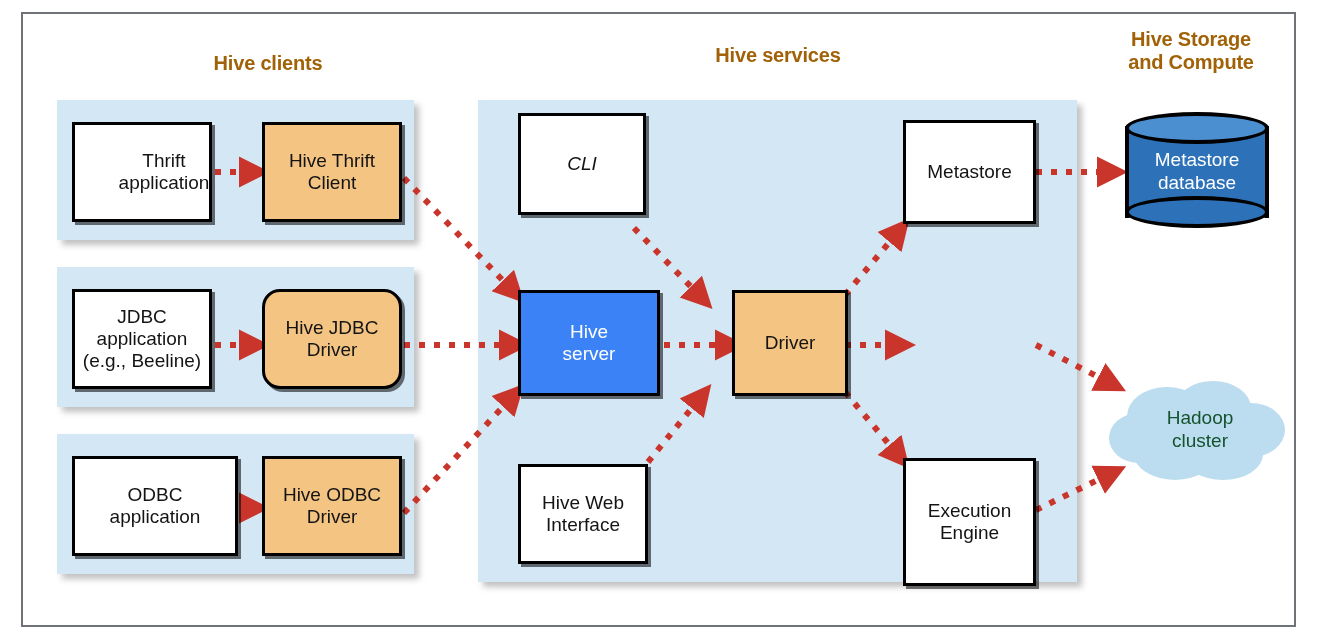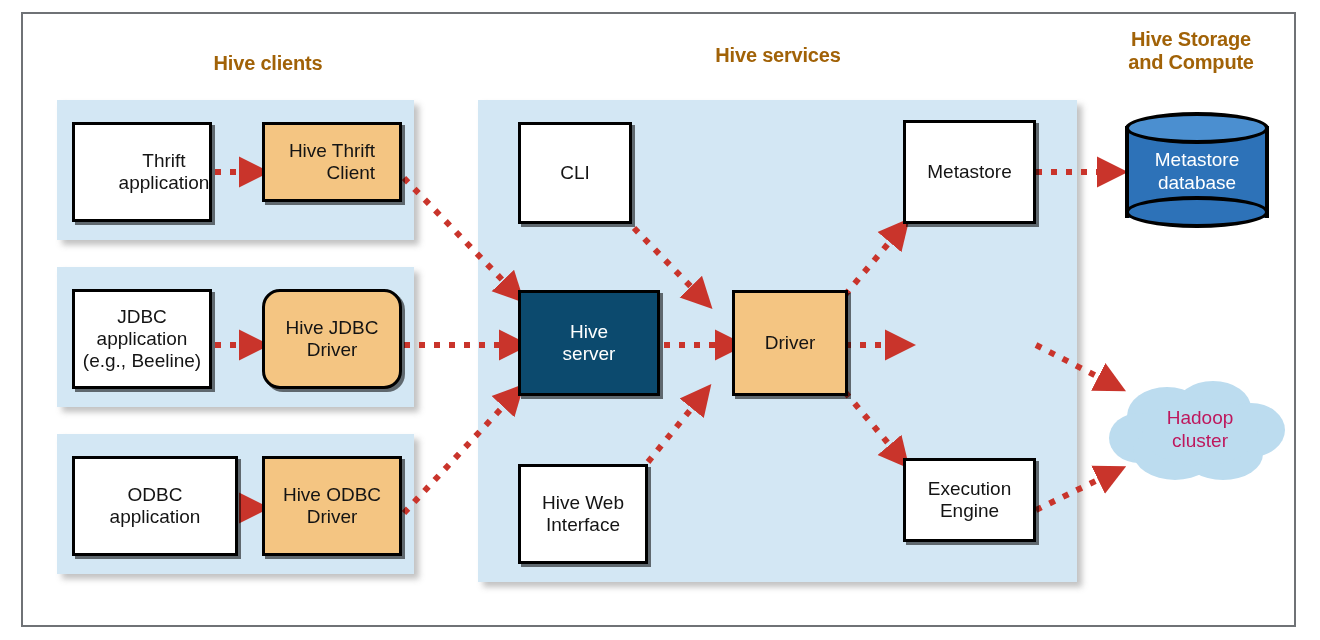--- a/index.html
+++ b/index.html
@@ -55,21 +55,21 @@
     display: flex;
     align-items: center;
     justify-content: center;
     text-align: center;
     font-size: 19px;
     line-height: 22px;
     color: #141414;
     box-shadow: 3px 3px 0 rgba(0,0,0,0.55);
   }
   .node.orange { background: #f4c582; }
-  .node.blue   { background: #0c4a6e; color: #ffffff; }
+  .node.blue   { background: #3b82f6; color: #ffffff; }
 
   
   .cylinder {
     position: absolute;
     width: 144px;
     height: 118px;
   }
   .cyl-body {
     position: absolute;
     left: 0; top: 14px;
@@ -110,21 +110,21 @@
   
   .cloud {
     position: absolute;
   }
   .cloud-label {
     position: absolute;
     width: 100%;
     text-align: center;
     font-size: 19px;
     line-height: 23px;
-    color: #be185d;
+    color: #14532d;
     top: 26px;
   }
   svg.arrows {
     position: absolute;
     left: 0; top: 0;
     width: 1320px;
     height: 640px;
     pointer-events: none;
   }
 </style>
@@ -187,21 +187,21 @@
       <line x1="1036" y1="510" x2="1110" y2="474"></line>
     </g>
   </svg>
 
   <div class="node" style="left:72px; top:122px; width:140px; height:100px;padding-left:44px;">
     <div>
       <span>Thrift</span><br>
       <span>application</span>
     </div>
   </div>
-  <div class="node orange" style="left:262px; top:122px; width:140px; height:80px;text-align:right;">
+  <div class="node orange" style="left:262px; top:122px; width:140px; height:100px;">
     <div>
       <span>Hive Thrift</span><br>
       <span>Client</span>
     </div>
   </div>
 
   <div class="node" style="left:72px; top:289px; width:140px; height:100px;">
     <div>
       <span>JDBC</span><br>
       <span>application</span><br>
@@ -221,42 +221,42 @@
       <span>application</span>
     </div>
   </div>
   <div class="node orange" style="left:262px; top:456px; width:140px; height:100px;">
     <div>
       <span>Hive ODBC</span><br>
       <span>Driver</span>
     </div>
   </div>
 
-  <div class="node" style="left:518px; top:122px; width:114px; height:102px;">CLI</div>
+  <div class="node" style="left:518px; top:113px; width:128px; height:102px;font-style:italic;">CLI</div>
 
   <div class="node blue" style="left:518px; top:290px; width:142px; height:106px;">
     <div>
       <span>Hive</span><br>
       <span>server</span>
     </div>
   </div>
 
   <div class="node orange" style="left:732px; top:290px; width:116px; height:106px;">Driver</div>
 
   <div class="node" style="left:518px; top:464px; width:130px; height:100px;">
     <div>
       <span>Hive Web</span><br>
       <span>Interface</span>
     </div>
   </div>
 
   <div class="node" style="left:903px; top:120px; width:133px; height:104px;">Metastore</div>
 
 
-  <div class="node" style="left:903px; top:458px; width:133px; height:84px;">
+  <div class="node" style="left:903px; top:458px; width:133px; height:128px;">
     <div>
       <span>Execution</span><br>
       <span>Engine</span>
     </div>
   </div>
 
   <div class="cylinder" style="left:1125px; top:112px;">
     <div class="cyl-body"></div>
     <div class="cyl-bottom"></div>
     <div class="cyl-top"></div>

